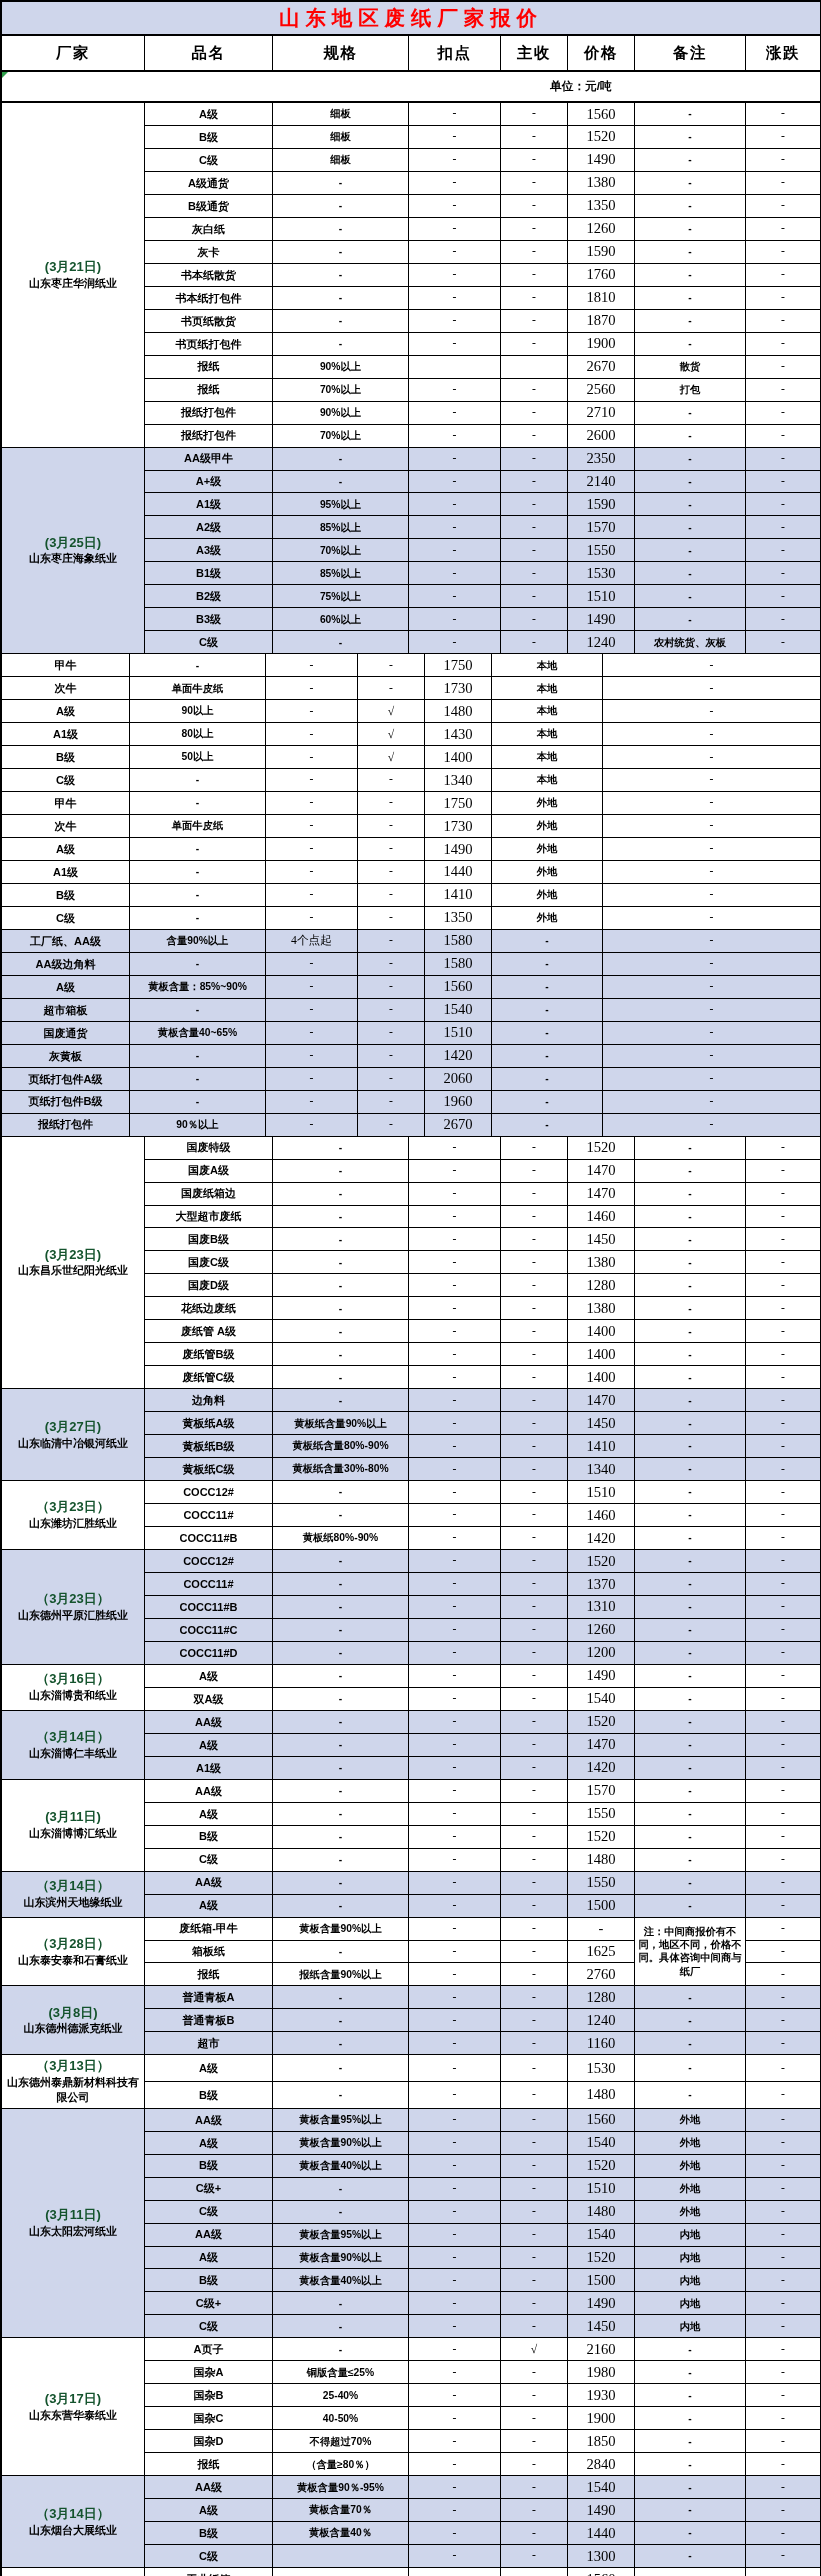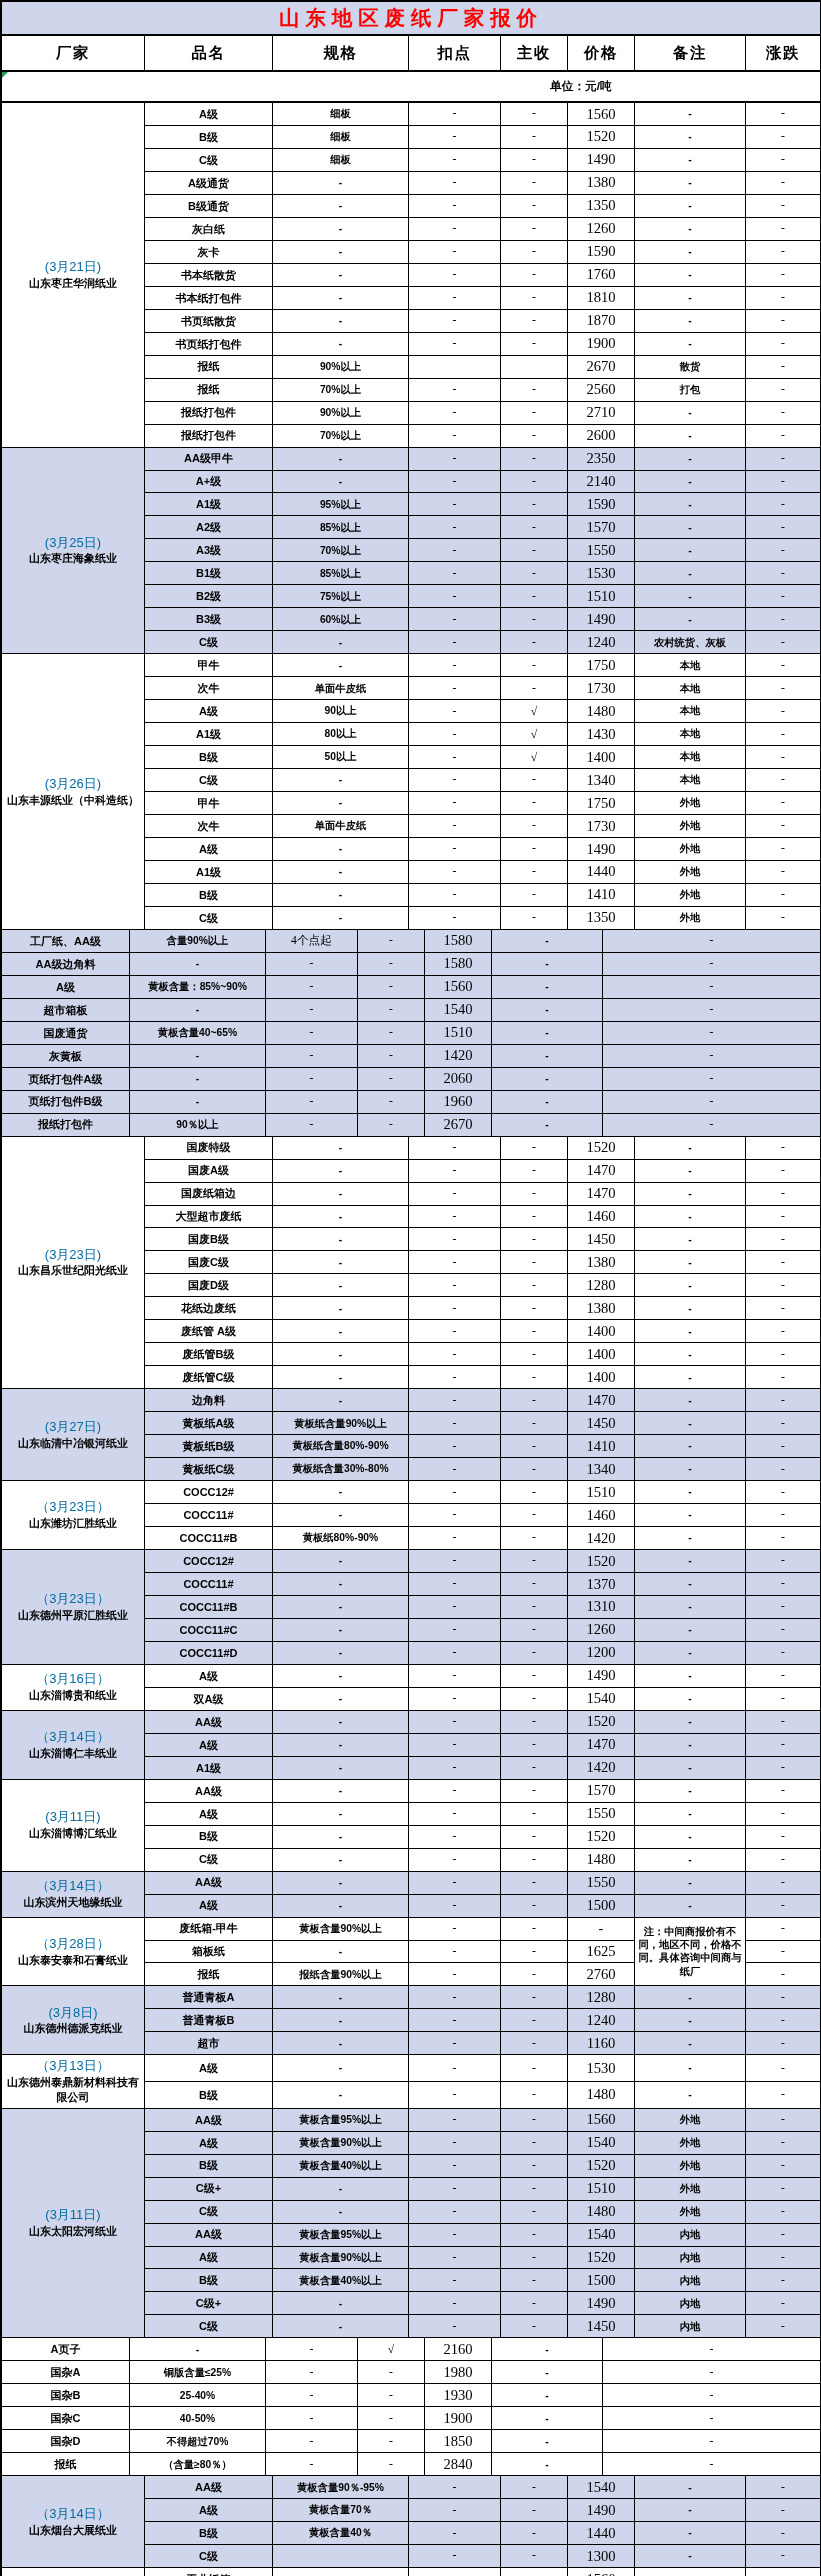--- a/index.html
+++ b/index.html
@@ -18,21 +18,21 @@
   
   .unit-row{position:relative;height:29px;border-bottom:2.2px solid #000;display:flex;align-items:center;background:#fff;}
   .unit-row .u{padding-left:67%;font-weight:bold;font-size:11.7px;}
   .tri{position:absolute;left:0;top:0;width:0;height:0;border-top:6.6px solid #2e9e4a;border-right:6.6px solid transparent;}
   
   .section{display:flex;border-bottom:1.5px solid #000;}
   .section:last-of-type{border-bottom:none;}
   .section.shaded{background:#cfd6eb;}
   .factory{width:143px;box-sizing:border-box;flex:none;border-right:0.7px solid #000;
            display:flex;flex-direction:column;align-items:center;justify-content:center;text-align:center;padding:2.9px 1.5px;}
-  .f-date{color:#0369a1;font-weight:normal;font-size:13px;line-height:1.3;}
+  .f-date{color:#14532d;font-weight:bold;font-size:13px;line-height:1.3;}
   .f-name{color:#000;font-weight:bold;font-size:11px;line-height:1.35;}
   .rows-grid{flex:1;display:grid;grid-template-columns:128px 136px 92px 67px 67px 111px 1fr;grid-auto-rows:minmax(21px,auto);}
   .cell{box-sizing:border-box;border-right:0.7px solid #000;border-bottom:0.7px solid #000;
         display:flex;align-items:center;justify-content:center;text-align:center;
         padding:1.5px 2.9px;font-size:11px;font-weight:bold;line-height:1.3;}
   .cell.last{border-right:none;}
   .cell.rowend{border-bottom:none;}
   .cell.c5{font-family:"Liberation Serif",serif;font-size:14.6px;font-weight:normal;}
   .cell.c3,.cell.c4,.cell.c7{font-family:"Liberation Serif",serif;font-weight:normal;font-size:11.7px;}
   .cell.c6{font-size:10.3px;}
@@ -242,24 +242,20 @@
           <div class="cell c1 rowend" style="grid-area: 9 / 1 / span 1 / span 1;">C级</div>
           <div class="cell c2 rowend" style="grid-area: 9 / 2 / span 1 / span 1;">-</div>
           <div class="cell c3 rowend" style="grid-area: 9 / 3 / span 1 / span 1;">-</div>
           <div class="cell c4 rowend" style="grid-area: 9 / 4 / span 1 / span 1;">-</div>
           <div class="cell c5 rowend" style="grid-area: 9 / 5 / span 1 / span 1;">1240</div>
           <div class="cell c6 rowend" style="grid-area: 9 / 6 / span 1 / span 1;">农村统货、灰板</div>
           <div class="cell c7 last rowend" style="grid-area: 9 / 7 / span 1 / span 1;">-</div>
         </div>
       </div>
       <div class="section">
-        <div class="factory">
-          <div class="f-date">(3月26日)</div>
-          <div class="f-name">山东丰源纸业（中科造纸）</div>
-        </div>
         <div class="rows-grid">
           <div class="cell c1" style="grid-area: 1 / 1 / span 1 / span 1;">甲牛</div>
           <div class="cell c2" style="grid-area: 1 / 2 / span 1 / span 1;">-</div>
           <div class="cell c3" style="grid-area: 1 / 3 / span 1 / span 1;">-</div>
           <div class="cell c4" style="grid-area: 1 / 4 / span 1 / span 1;">-</div>
           <div class="cell c5" style="grid-area: 1 / 5 / span 1 / span 1;">1750</div>
           <div class="cell c6" style="grid-area: 1 / 6 / span 1 / span 1;">本地</div>
           <div class="cell c7 last" style="grid-area: 1 / 7 / span 1 / span 1;">-</div>
           <div class="cell c1" style="grid-area: 2 / 1 / span 1 / span 1;">次牛</div>
           <div class="cell c2" style="grid-area: 2 / 2 / span 1 / span 1;">单面牛皮纸</div>
@@ -859,20 +855,24 @@
           <div class="cell c1 rowend" style="grid-area: 10 / 1 / span 1 / span 1;">C级</div>
           <div class="cell c2 rowend" style="grid-area: 10 / 2 / span 1 / span 1;">-</div>
           <div class="cell c3 rowend" style="grid-area: 10 / 3 / span 1 / span 1;">-</div>
           <div class="cell c4 rowend" style="grid-area: 10 / 4 / span 1 / span 1;">-</div>
           <div class="cell c5 rowend" style="grid-area: 10 / 5 / span 1 / span 1;">1450</div>
           <div class="cell c6 rowend" style="grid-area: 10 / 6 / span 1 / span 1;">内地</div>
           <div class="cell c7 last rowend" style="grid-area: 10 / 7 / span 1 / span 1;">-</div>
         </div>
       </div>
       <div class="section">
+        <div class="factory">
+          <div class="f-date">(3月17日)</div>
+          <div class="f-name">山东东营华泰纸业</div>
+        </div>
         <div class="rows-grid">
           <div class="cell c1" style="grid-area: 1 / 1 / span 1 / span 1;">A页子</div>
           <div class="cell c2" style="grid-area: 1 / 2 / span 1 / span 1;">-</div>
           <div class="cell c3" style="grid-area: 1 / 3 / span 1 / span 1;">-</div>
           <div class="cell c4" style="grid-area: 1 / 4 / span 1 / span 1;">√</div>
           <div class="cell c5" style="grid-area: 1 / 5 / span 1 / span 1;">2160</div>
           <div class="cell c6" style="grid-area: 1 / 6 / span 1 / span 1;">-</div>
           <div class="cell c7 last" style="grid-area: 1 / 7 / span 1 / span 1;">-</div>
           <div class="cell c1" style="grid-area: 2 / 1 / span 1 / span 1;">国杂A</div>
           <div class="cell c2" style="grid-area: 2 / 2 / span 1 / span 1;">铜版含量≤25%</div>

